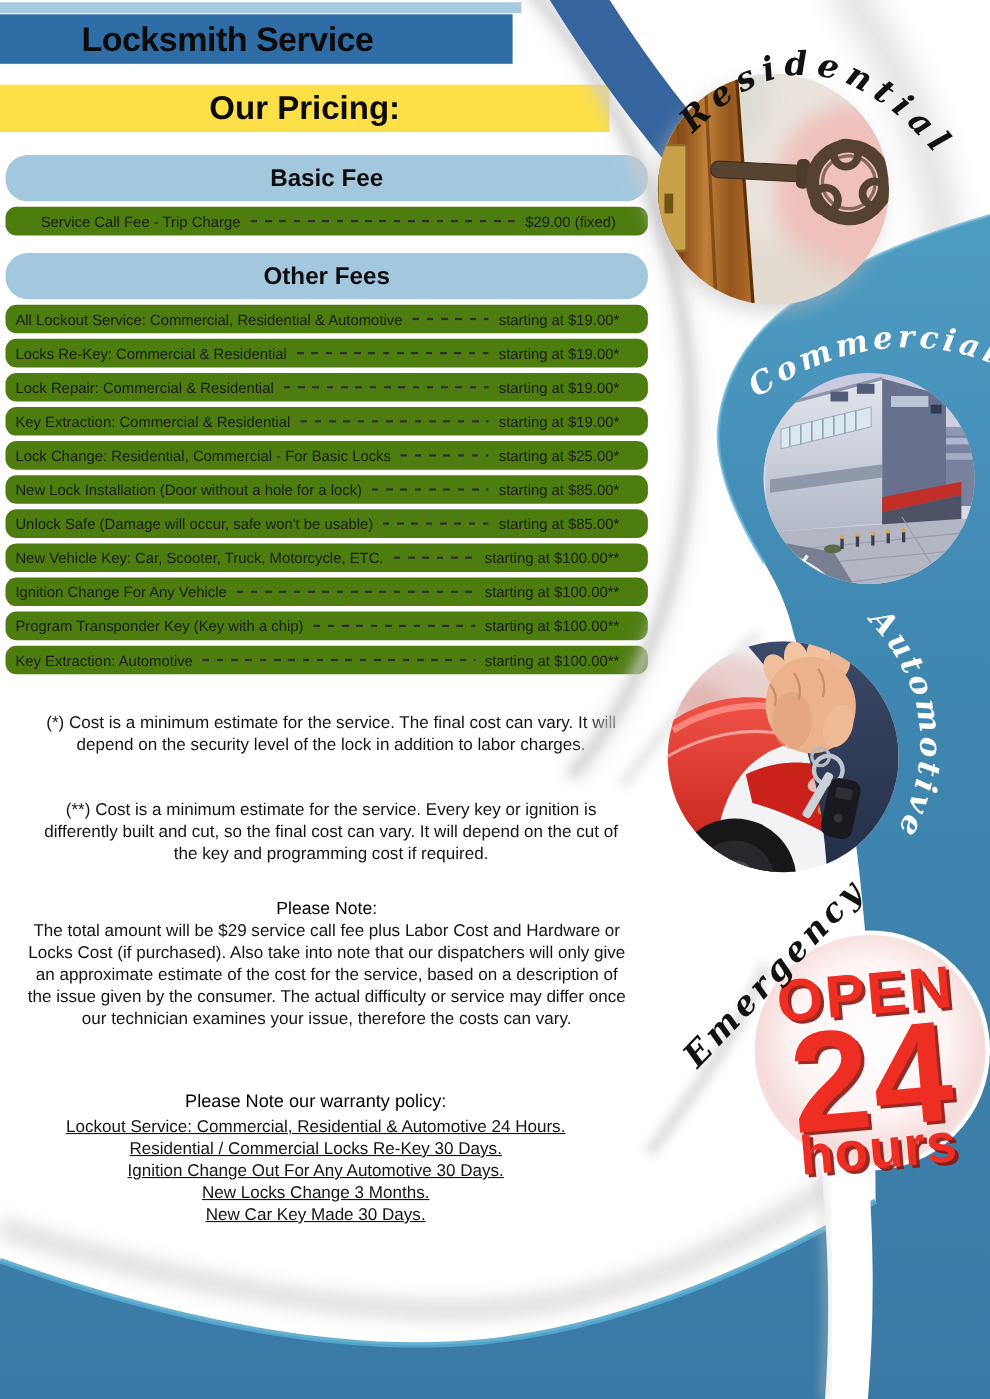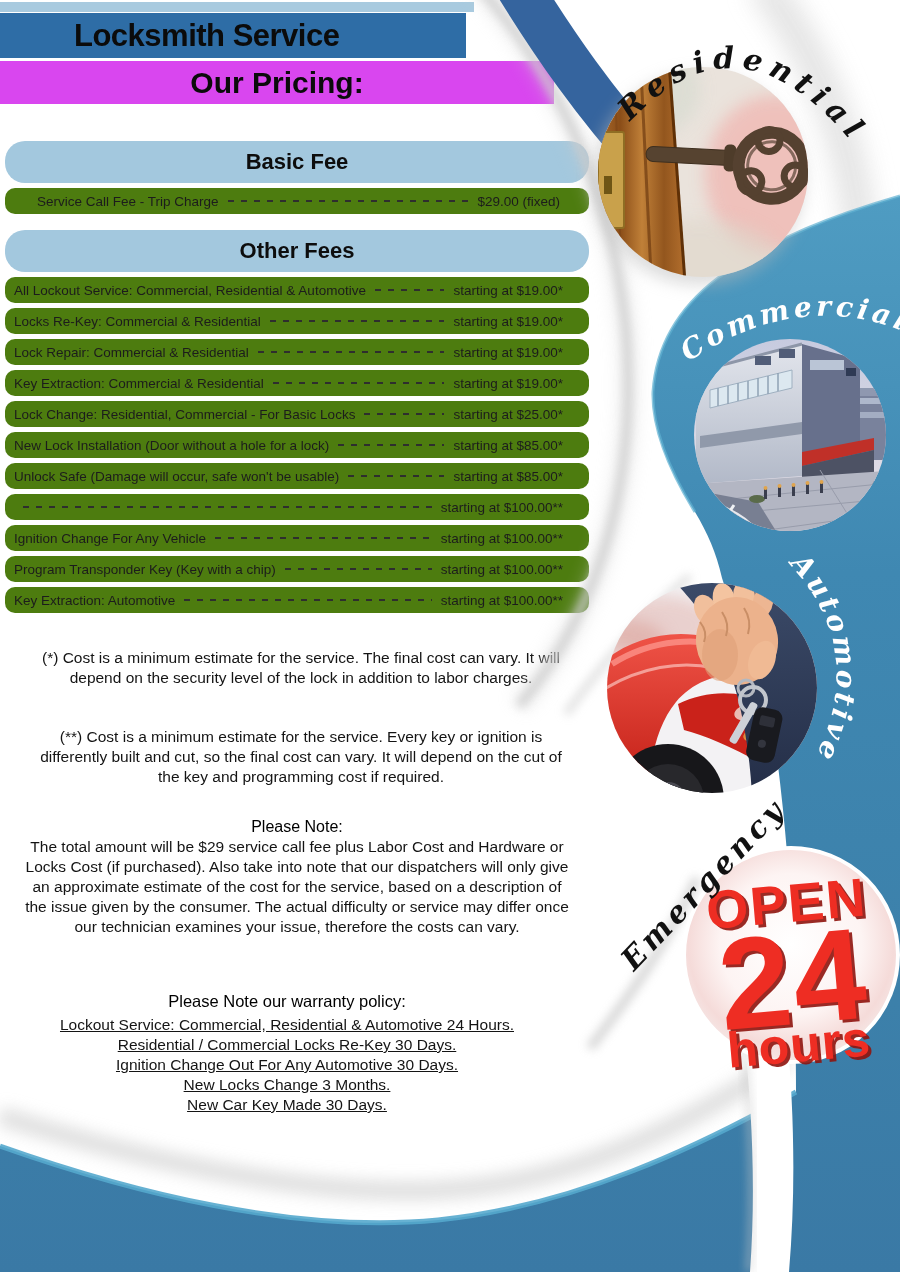--- a/index.html
+++ b/index.html
@@ -3,21 +3,21 @@
 <meta charset="utf-8">
 <style>
   html,body{margin:0;padding:0;}
   body{width:900px;height:1272px;position:relative;overflow:hidden;background:#fff;
        font-family:"Liberation Sans",sans-serif;color:#161616;}
   .abs{position:absolute;}
   
   .strip-top{left:0;top:2px;width:474px;height:10px;background:#a8cadf;}
   .title-bar{left:0;top:13px;width:466px;height:45px;background:#2e6da6;display:flex;align-items:center;justify-content:flex-start;padding-left:74px;box-sizing:border-box;}
   .title-bar span{font-size:31px;font-weight:800;letter-spacing:-.5px;color:#0b0b0b;}
-  .pricing-bar{left:0;top:61px;width:554px;height:43px;background:#d946ef;display:flex;align-items:center;justify-content:center;}
+  .pricing-bar{left:0;top:77px;width:554px;height:43px;background:#fde047;display:flex;align-items:center;justify-content:center;}
   .pricing-bar span{font-size:30px;font-weight:800;color:#0b0b0b;}
   .sec-bar{left:5px;width:584px;height:42px;background:#a3c8de;border-radius:20px;display:flex;align-items:center;justify-content:center;}
   .sec-bar span{font-size:22px;font-weight:800;color:#0d0d0d;}
   
   .row{display:flex;align-items:center;background:#4d7c0f;border-radius:10px;height:26px;
        padding:0 26px 0 9px;font-size:13.5px;color:#1c1c1c;box-sizing:border-box;}
   .row + .row{margin-top:5px;}
   .leader{flex:1 1 auto;height:2px;margin:0 9px;
           background:repeating-linear-gradient(90deg,#2e2e2e 0 6px,transparent 6px 13px);}
   .price{white-space:nowrap;}
@@ -92,20 +92,21 @@
     <span>New Lock Installation (Door without a hole for a lock)</span>
     <span class="leader"></span>
     <span class="price">starting at $85.00*</span>
   </div>
   <div class="row">
     <span>Unlock Safe (Damage will occur, safe won't be usable)</span>
     <span class="leader"></span>
     <span class="price">starting at $85.00*</span>
   </div>
   <div class="row">
+    <span>New Vehicle Key: Car, Scooter, Truck, Motorcycle, ETC.</span>
     <span class="leader"></span>
     <span class="price">starting at $100.00**</span>
   </div>
   <div class="row">
     <span>Ignition Change For Any Vehicle</span>
     <span class="leader"></span>
     <span class="price">starting at $100.00**</span>
   </div>
   <div class="row">
     <span>Program Transponder Key (Key with a chip)</span>

